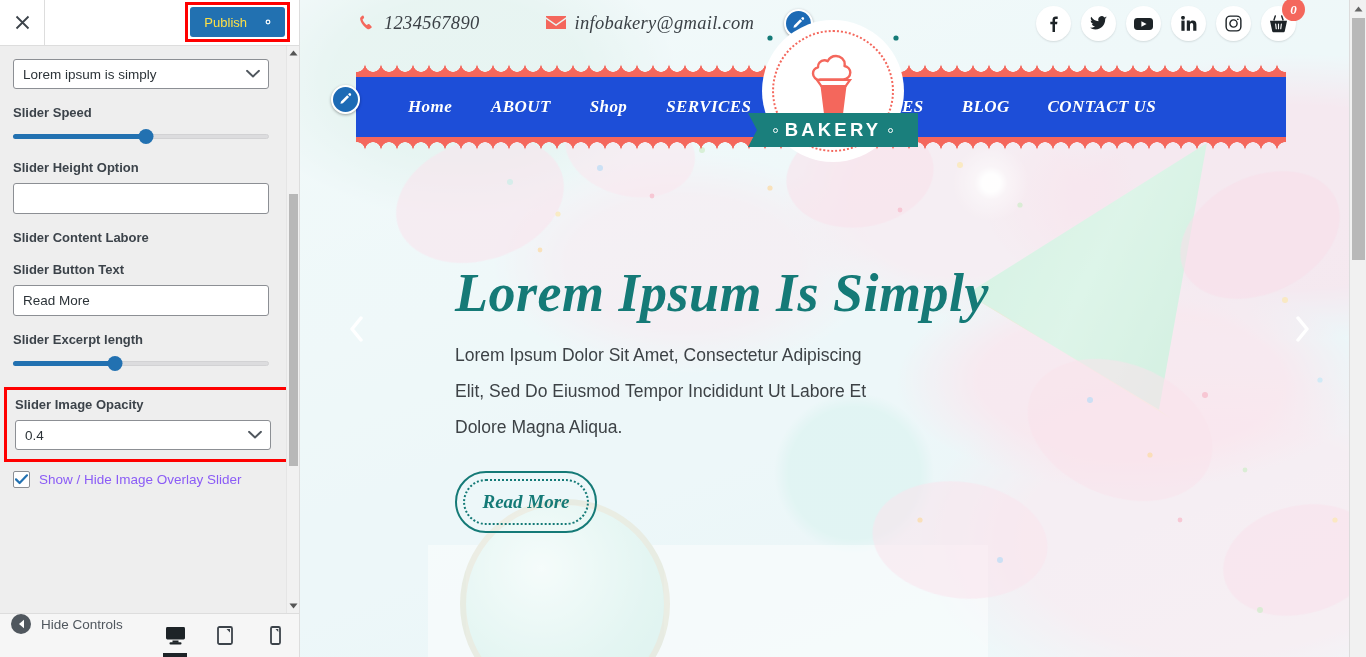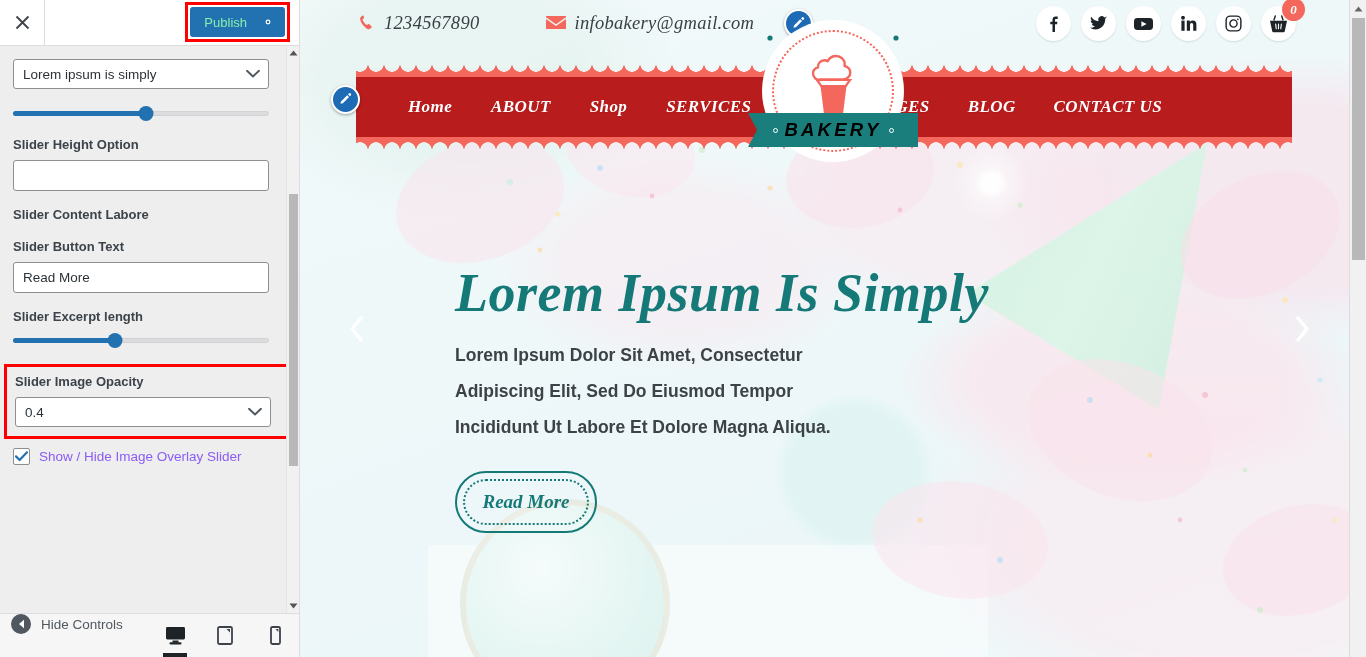--- a/index.html
+++ b/index.html
@@ -35,21 +35,21 @@
     cursor: pointer; background: #fff;
   }
   .cz-close svg { display:block; }
   .publish-wrap {
     position: absolute; right: 9px; top: 2px;
     border: 3px solid #ff0000;
     padding: 2px;
     background: transparent;
   }
   .publish-btn {
-    background: #2271b1; color: #86efac;
+    background: #2271b1; color: #fde047;
     border: none; border-radius: 3px;
     height: 30px; padding: 0 10px 0 14px;
     font-size: 13px; font-family: "Liberation Sans", sans-serif;
     display: flex; align-items: center; gap: 14px;
     cursor: pointer; white-space: nowrap;
   }
   .publish-gear { display: flex; align-items: center; }
 
   .cz-header {
     background: #fff;
@@ -308,23 +308,23 @@
     min-width: 23px; height: 23px; border-radius: 50%;
     background: #f4675c; color: #fff;
     font-family: "Liberation Serif", serif;
     font-style: italic; font-weight: bold;
     font-size: 13px;
     display: flex; align-items: center; justify-content: center;
   }
 
   
   .navbar {
-    position: absolute; left: 56px; right: 74px; top: 76px;
+    position: absolute; left: 56px; right: 80px; top: 76px;
     height: 62px;
-    background: #b91c1c;
+    background: #1d4ed8;
     z-index: 5;
   }
   .zig {
     position: absolute; left: 0; right: 0; height: 13px;
     background: #f4675c;
   }
   .zig-top {
     top: -12px;
     -webkit-mask-image: radial-gradient(circle at 8px 0px, transparent 0 7.5px, #000 8px);
     mask-image: radial-gradient(circle at 8px 0px, transparent 0 7.5px, #000 8px);
@@ -387,45 +387,43 @@
   .cupcake { position: absolute; left: 44px; top: 40px; }
   .banner {
     position: absolute; left: -6px; top: 107px;
     width: 170px; height: 34px;
     background: #1a7f7c;
     display: flex; align-items: center; justify-content: center;
     gap: 7px;
     clip-path: polygon(0 0, 100% 0, 100% 100%, 0 100%, 9px 50%);
   }
   .banner-text {
-    color: #000000; font-size: 18.5px; font-weight: bold;
+    color: #ffffff; font-size: 18.5px; font-weight: bold;
     letter-spacing: 3.2px;
     font-family: "Liberation Sans", sans-serif;
-    font-style: italic;
   }
   .banner-dot { width: 5px; height: 5px; border-radius: 50%; border: 1.6px solid #fff; }
 
   
   .hero {
     position: absolute; left: 155px; top: 262px;
     width: 620px; z-index: 4;
   }
   .hero-title {
     font-family: "Liberation Serif", serif;
     font-style: italic; font-weight: bold;
     font-size: 54px; color: #157a77;
     line-height: 62px;
     letter-spacing: .5px;
   }
   .hero-desc {
     font-size: 17.5px; color: #3d4246;
     line-height: 36px;
     margin-top: 13px;
     width: 420px;
-    font-weight: bold;
   }
   .read-more {
     margin-top: 26px;
     width: 142px; height: 62px;
     border: 2px solid #157a77;
     border-radius: 31px;
     display: flex; align-items: center; justify-content: center;
     cursor: pointer;
     position: relative;
   }
@@ -504,20 +502,21 @@
           <span>Lorem ipsum is simply</span>
           <span class="chev">
             <svg width="14" height="9" viewBox="0 0 14 9">
                 <path d="M1 1.3 L7 7 L13 1.3" stroke="#50575e" stroke-width="1.9" fill="none" stroke-linecap="round" stroke-linejoin="round"></path>
               </svg>
           </span>
         </div>
       </div>
 
       <div class="ctrl">
+        <span class="ctrl-label">Slider Speed</span>
         <div class="range-wrap">
           <div class="range-track"></div>
           <div class="range-fill" id="speed-fill" style="width: 133.12px;"></div>
           <div class="range-thumb" id="speed-thumb" style="left: 133.12px;"></div>
         </div>
       </div>
 
       <div class="ctrl">
         <span class="ctrl-label">Slider Height Option</span>
         <div class="cz-text"></div>

